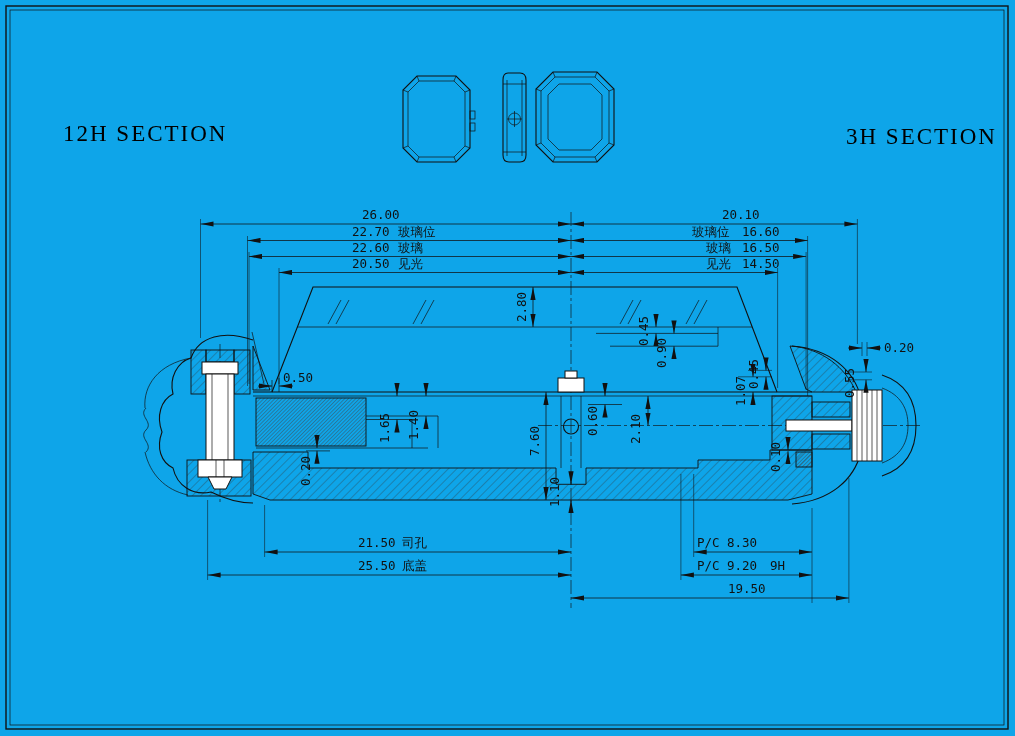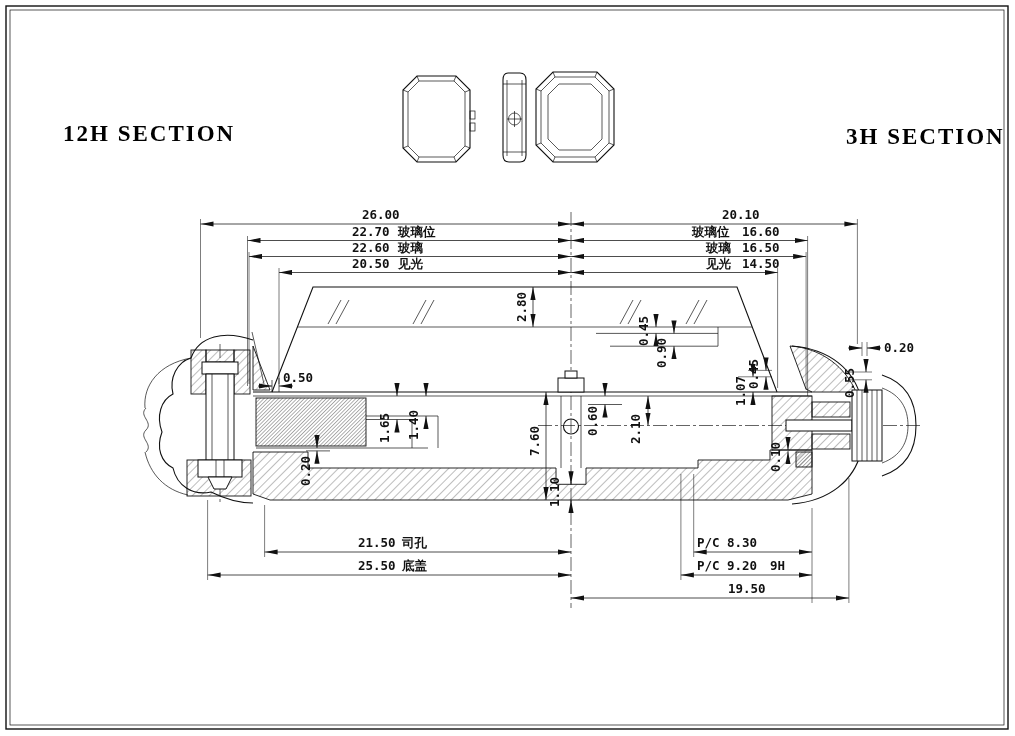--- a/index.html
+++ b/index.html
@@ -1,16 +1,16 @@
 <!DOCTYPE html>
 <html><head>
 <meta charset="utf-8">
 <style>
   html,body{margin:0;padding:0;background:#e8e8e8;}
-  .sheet{position:relative;width:1015px;height:736px;background:#ffffff;margin:0 auto;font-weight:bold;}
+  .sheet{position:relative;width:1015px;height:736px;background:#0ea5e9;margin:0 auto;}
   svg{display:block;}
   svg text{font-family:"DejaVu Sans Mono",monospace;font-size:12.5px;fill:#111;}
   svg text.cjk{font-family:"DejaVu Sans",sans-serif;font-size:12.5px;}
   svg text.title{font-family:"Liberation Serif",serif;font-size:23px;letter-spacing:2px;fill:#000;}
   .out{fill:none;stroke:#111;stroke-width:1.1;}
   .thin{fill:none;stroke:#111;stroke-width:0.7;}
   .ext{fill:none;stroke:#111;stroke-width:0.55;}
   .dim2{fill:none;stroke:#111;stroke-width:0.75;marker-start:url(#arr);marker-end:url(#arr);}
   .dim1{fill:none;stroke:#111;stroke-width:0.75;marker-end:url(#arr);}
   .cl{fill:none;stroke:#111;stroke-width:0.65;stroke-dasharray:14 3 3 3;}

